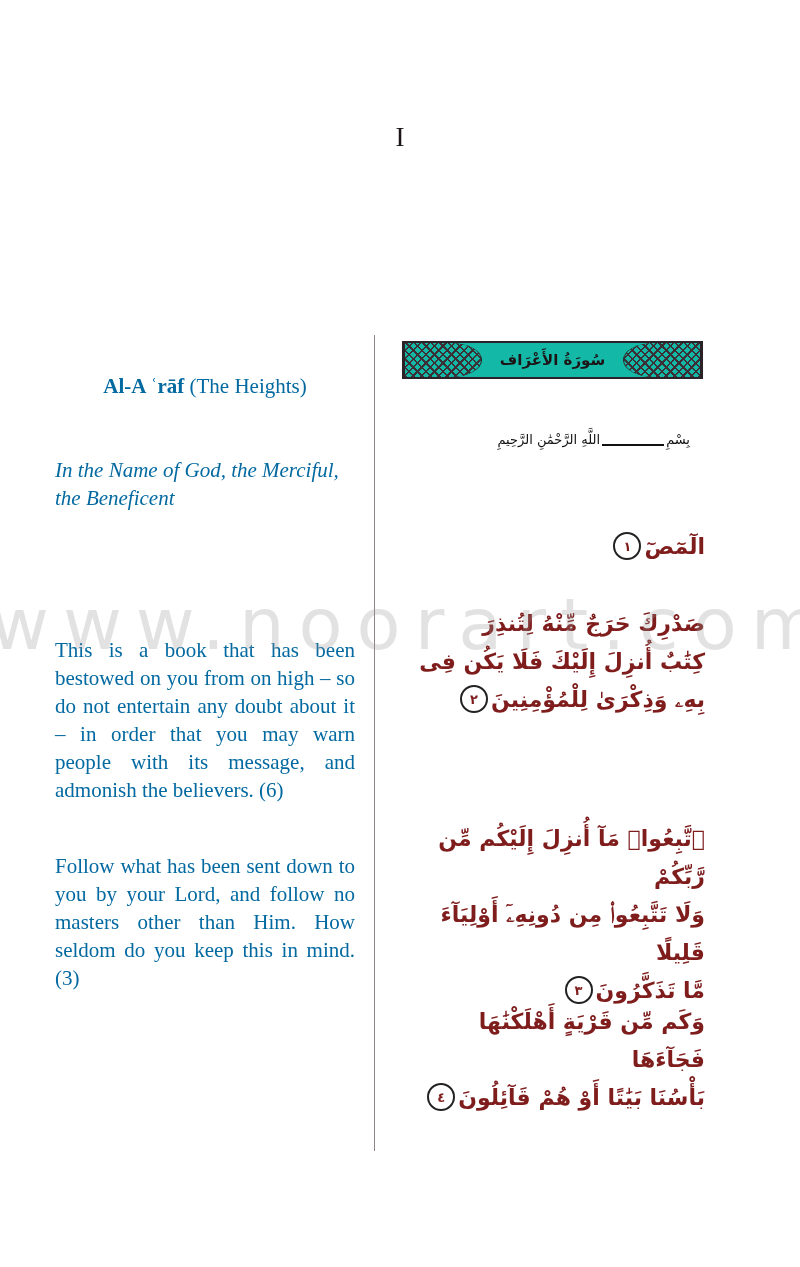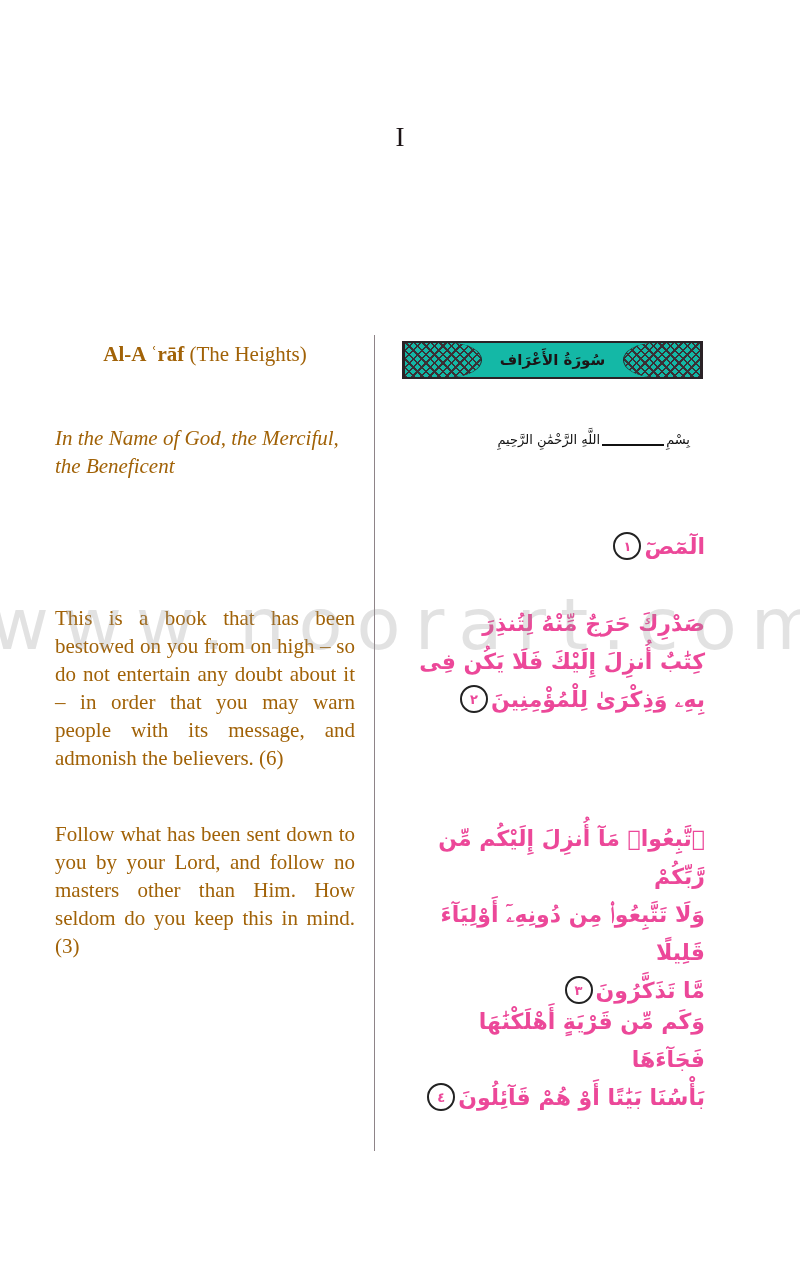--- a/index.html
+++ b/index.html
@@ -16,31 +16,31 @@
     .chapter-title {
       position: absolute; left: 0; width: 790px; top: 188px; text-align: center;
       font-size: 44px; line-height: 56px; letter-spacing: -0.5px; color: #1c1416;
     }
     .divider {
       position: absolute; left: 374px; top: 335px; width: 1px; height: 816px;
       background: #8e8488;
     }
     .left-col { position: absolute; left: 55px; width: 300px; }
     .en {
-      font-size: 21px; line-height: 28px; text-align: justify; color: #a16207;
+      font-size: 21px; line-height: 28px; text-align: justify; color: #0369a1; margin-top: 32px;
     }
     .en.center { text-align: center; }
     .surah-title-en { font-size: 21px; line-height: 28px; }
     .surah-title-en b { font-weight: bold; }
     .en.italic { font-style: italic; text-align: left; }
 
     .right-col { position: absolute; left: 400px; width: 305px; }
     .ar {
       direction: rtl; text-align: right; font-family: "DejaVu Sans", sans-serif;
-      font-size: 22px; line-height: 38px; font-weight: bold; color: #ec4899;
+      font-size: 22px; line-height: 38px; font-weight: bold; color: #7f1d1d;
     }
     .surah-header {
       position: absolute; left: 402px; top: 341px; width: 301px; height: 38px;
       border: 2px solid #2a2226; box-sizing: border-box; display: flex; background: #14b8a6;
     }
     .ornament {
       width: 76px; height: 100%;
       background:
         repeating-linear-gradient(45deg, #3a3035 0 1.5px, transparent 1.5px 6px),
         repeating-linear-gradient(-45deg, #3a3035 0 1.5px, transparent 1.5px 6px);

